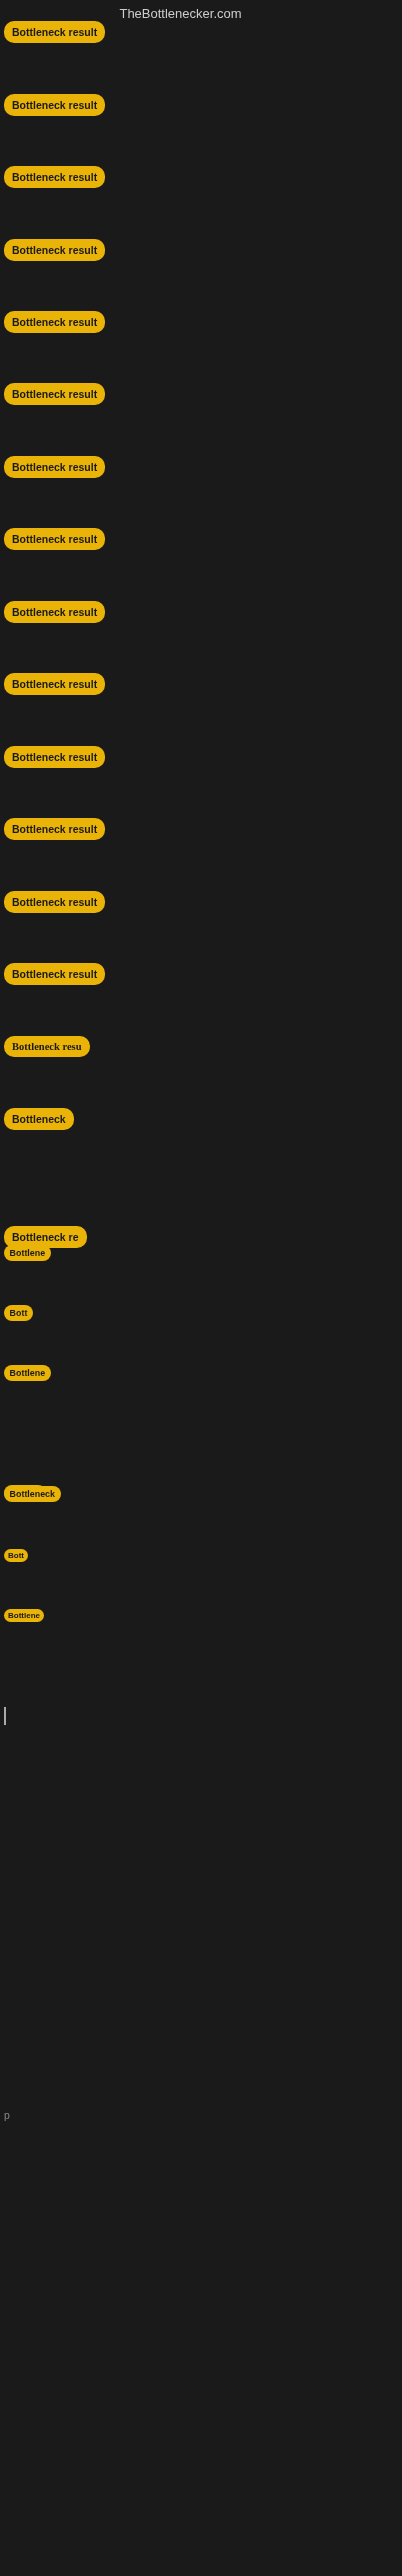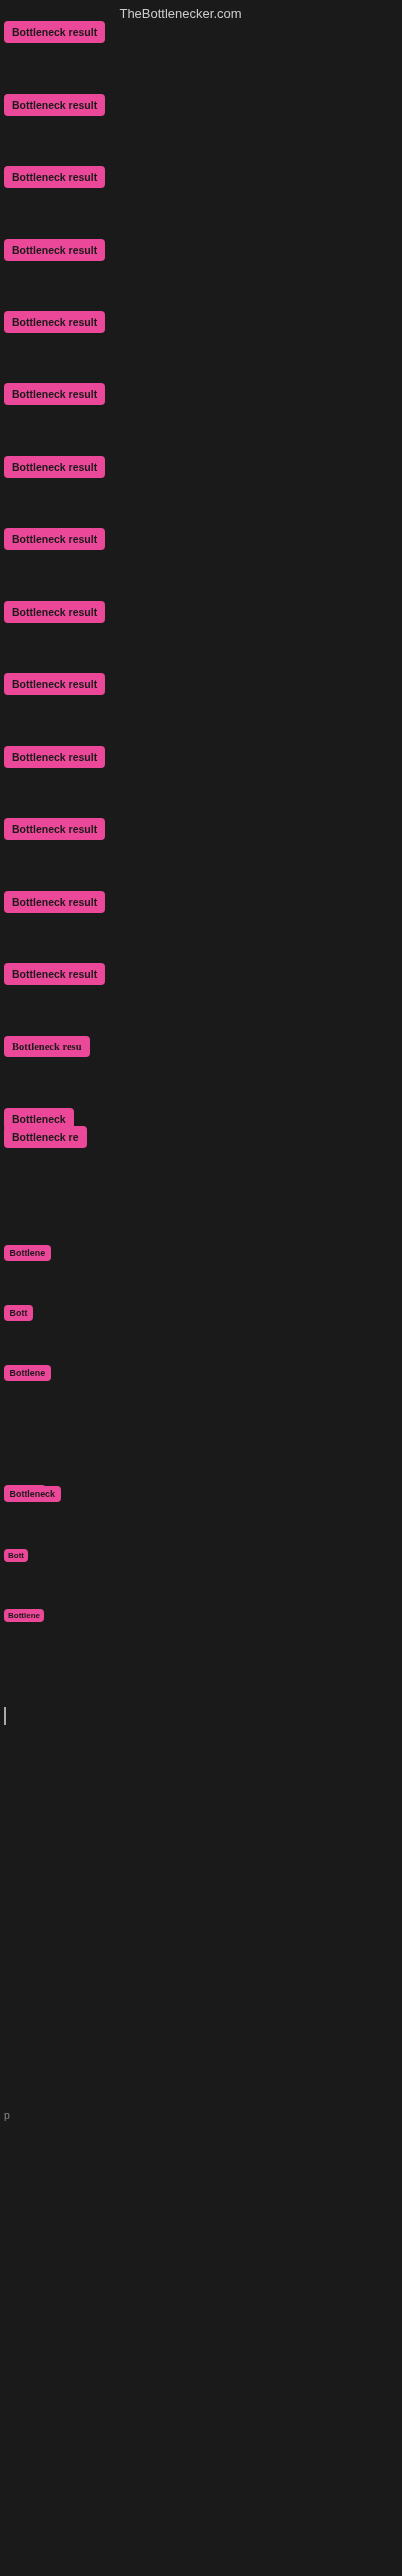--- a/index.html
+++ b/index.html
@@ -15,26 +15,26 @@
       position: relative;
     }
     .site-title {
       text-align: center;
       color: #cccccc;
       font-size: 13px;
       padding: 6.4px 0;
       background-color: #1a1a1a;
     }
     .bottleneck-badge {
-      background-color: #ec4899;
+      background-color: #eab308;
       color: #1a1a1a;
       font-size: 10.5px;
       font-weight: bold;
       padding: 4.8px 8px;
-      border-radius: 4px;
+      border-radius: 10px;
       white-space: nowrap;
       overflow: hidden;
     }
     .small-badge {
       font-size: 8.9px;
       padding: 3.2px 5.6px;
     }
     .tiny-badge {
       font-size: 8px;
       padding: 2.4px 4px;
@@ -104,21 +104,21 @@
   </div>
 
   <div style="position:absolute; top:1038px; left:4px;font-family:Liberation Serif, serif;">
     <span class="bottleneck-badge">Bottleneck resu</span>
   </div>
 
   <div style="position:absolute; top:1111px; left:4px;">
     <span class="bottleneck-badge">Bottleneck</span>
   </div>
 
-  <div style="position:absolute; top:1129px; left:4px;">
+  <div style="position:absolute; top:1229px; left:4px;">
     <span class="bottleneck-badge">Bottleneck re</span>
   </div>
 
   <div style="position:absolute; top:1244px; left:4px;">
     <span class="bottleneck-badge small-badge">Bottlene</span>
   </div>
 
   <div style="position:absolute; top:1304px; left:4px;">
     <span class="bottleneck-badge small-badge">Bott</span>
   </div>

